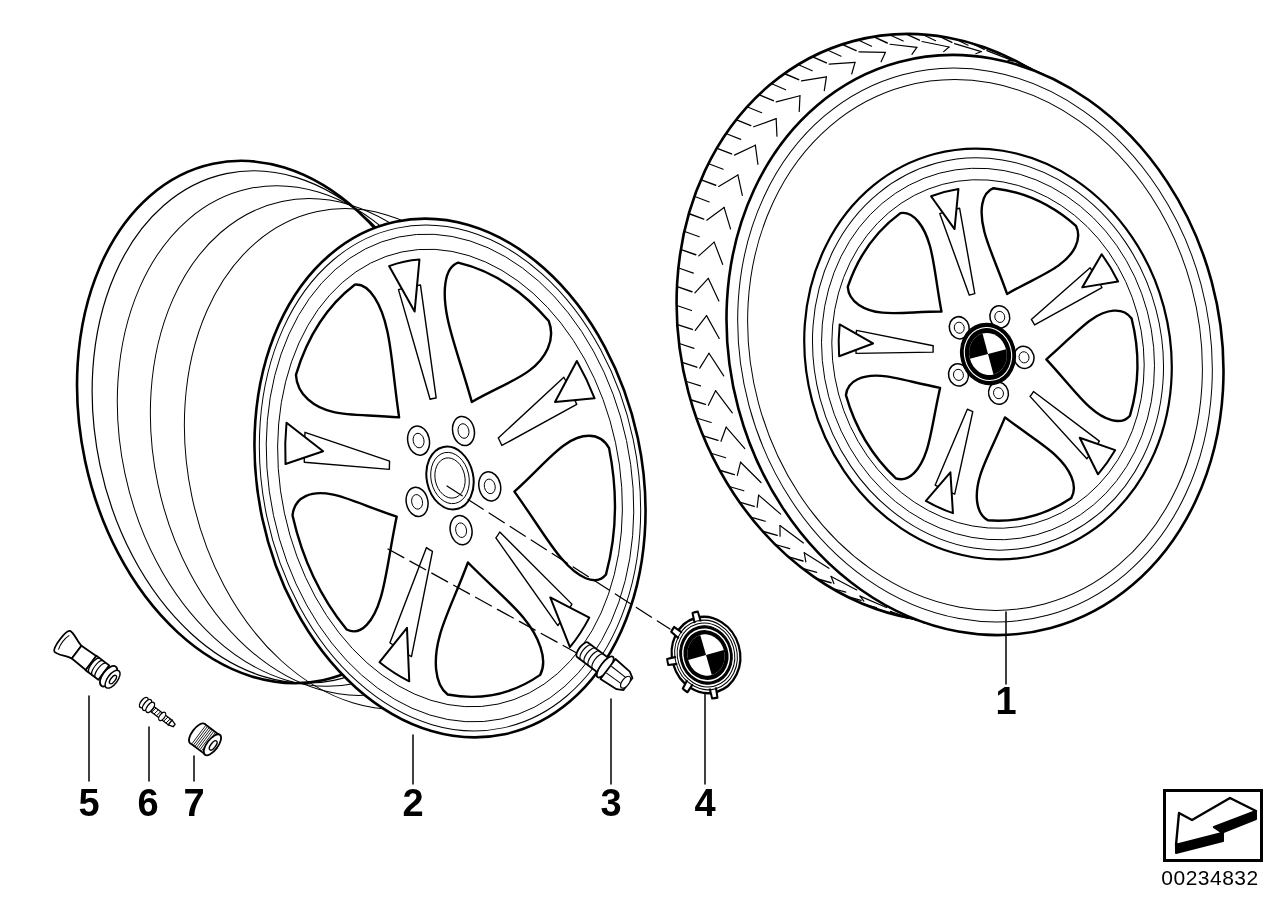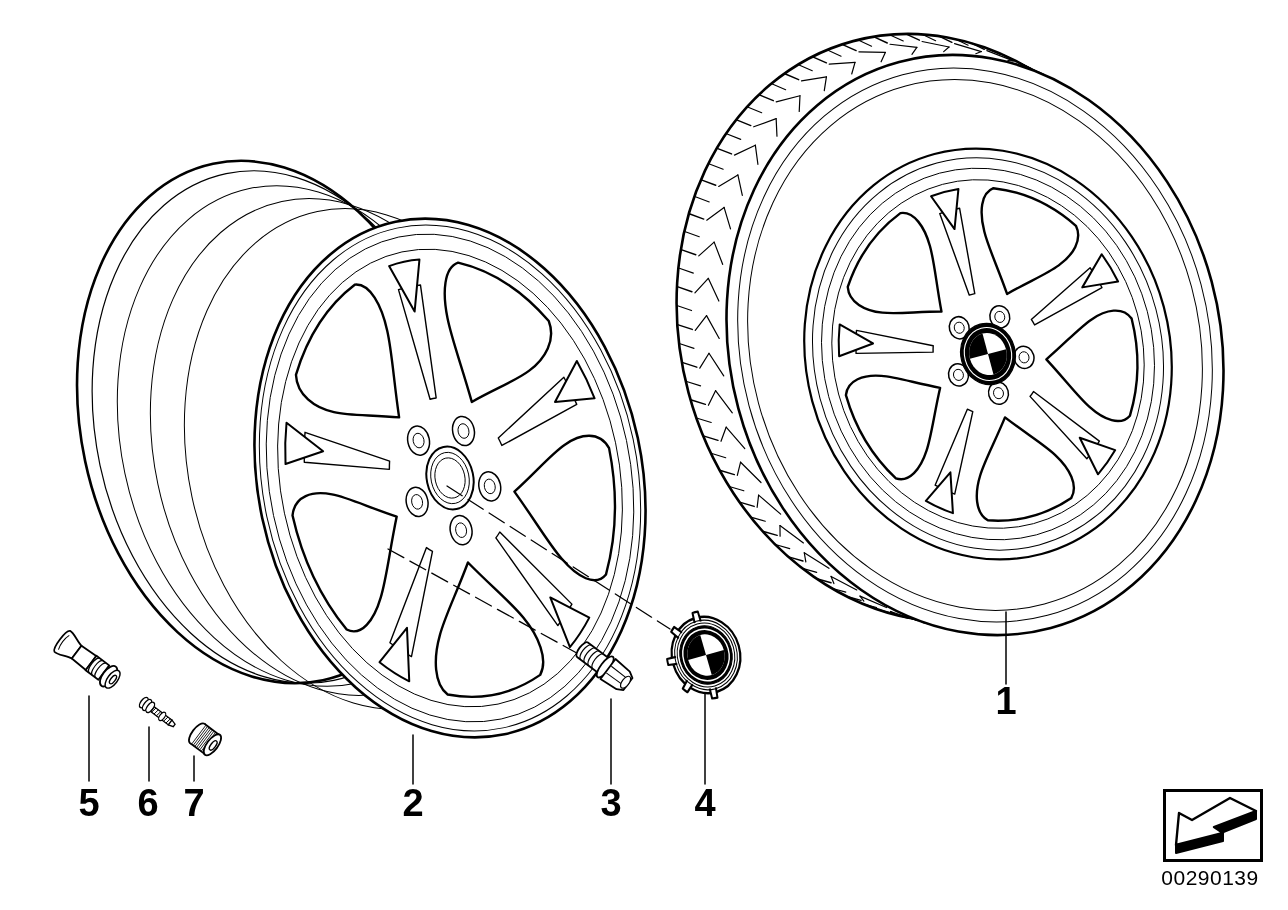--- a/index.html
+++ b/index.html
@@ -331,14 +331,14 @@
   <div class="callout" style="left:194px;top:803px">7</div>
 
   <div id="stamp">
     <svg width="94" height="67" viewBox="0 0 94 67">
       <path d="M10,53 L57,41 L57,49 L10,61 Z" fill="#000" stroke="#000" stroke-width="2" stroke-linejoin="round"></path>
       <path d="M90,19 L90,27 L50,43 L48,35 Z" fill="#000" stroke="#000" stroke-width="2" stroke-linejoin="round"></path>
       <path d="M64,6 L90,19 L48,35 L57,41 L10,53 L13,21 L26,28 Z" fill="#fff" stroke="#000" stroke-width="2.4" stroke-linejoin="round"></path>
     </svg>
   </div>
 
-  <div id="part-number">00290139</div>
+  <div id="part-number">00234832</div>
 </div>
 
 </body></html>

